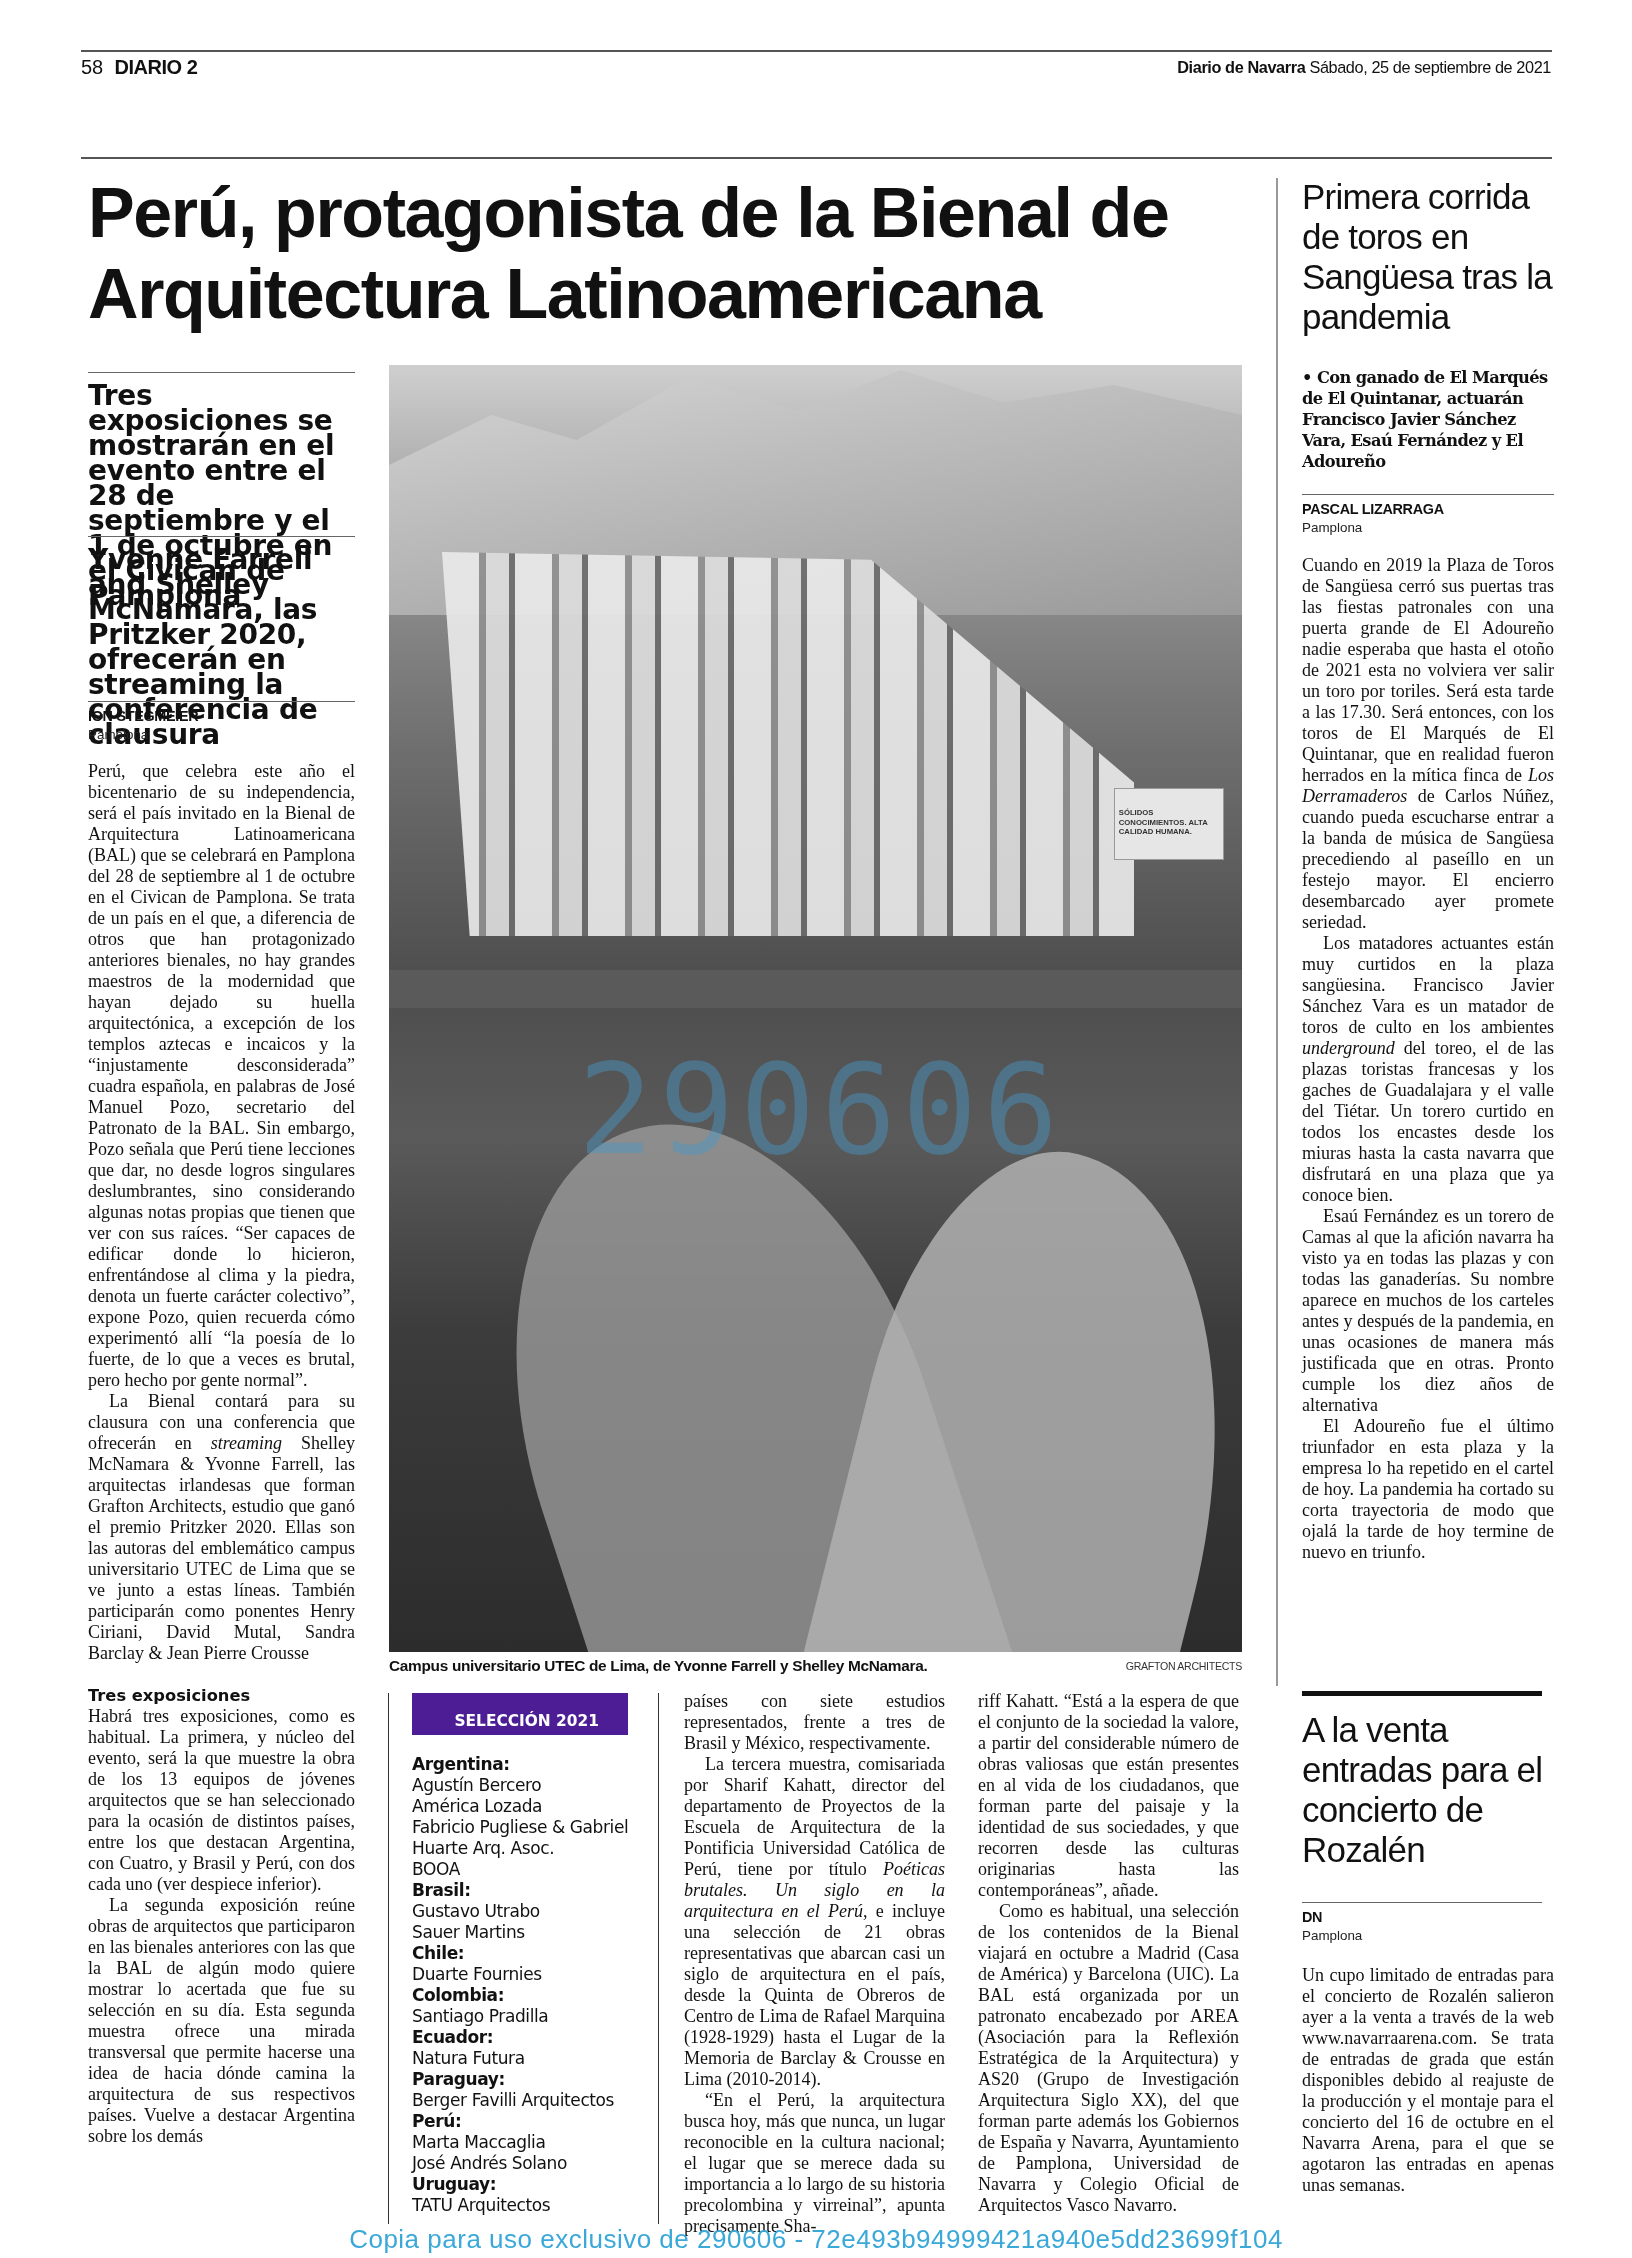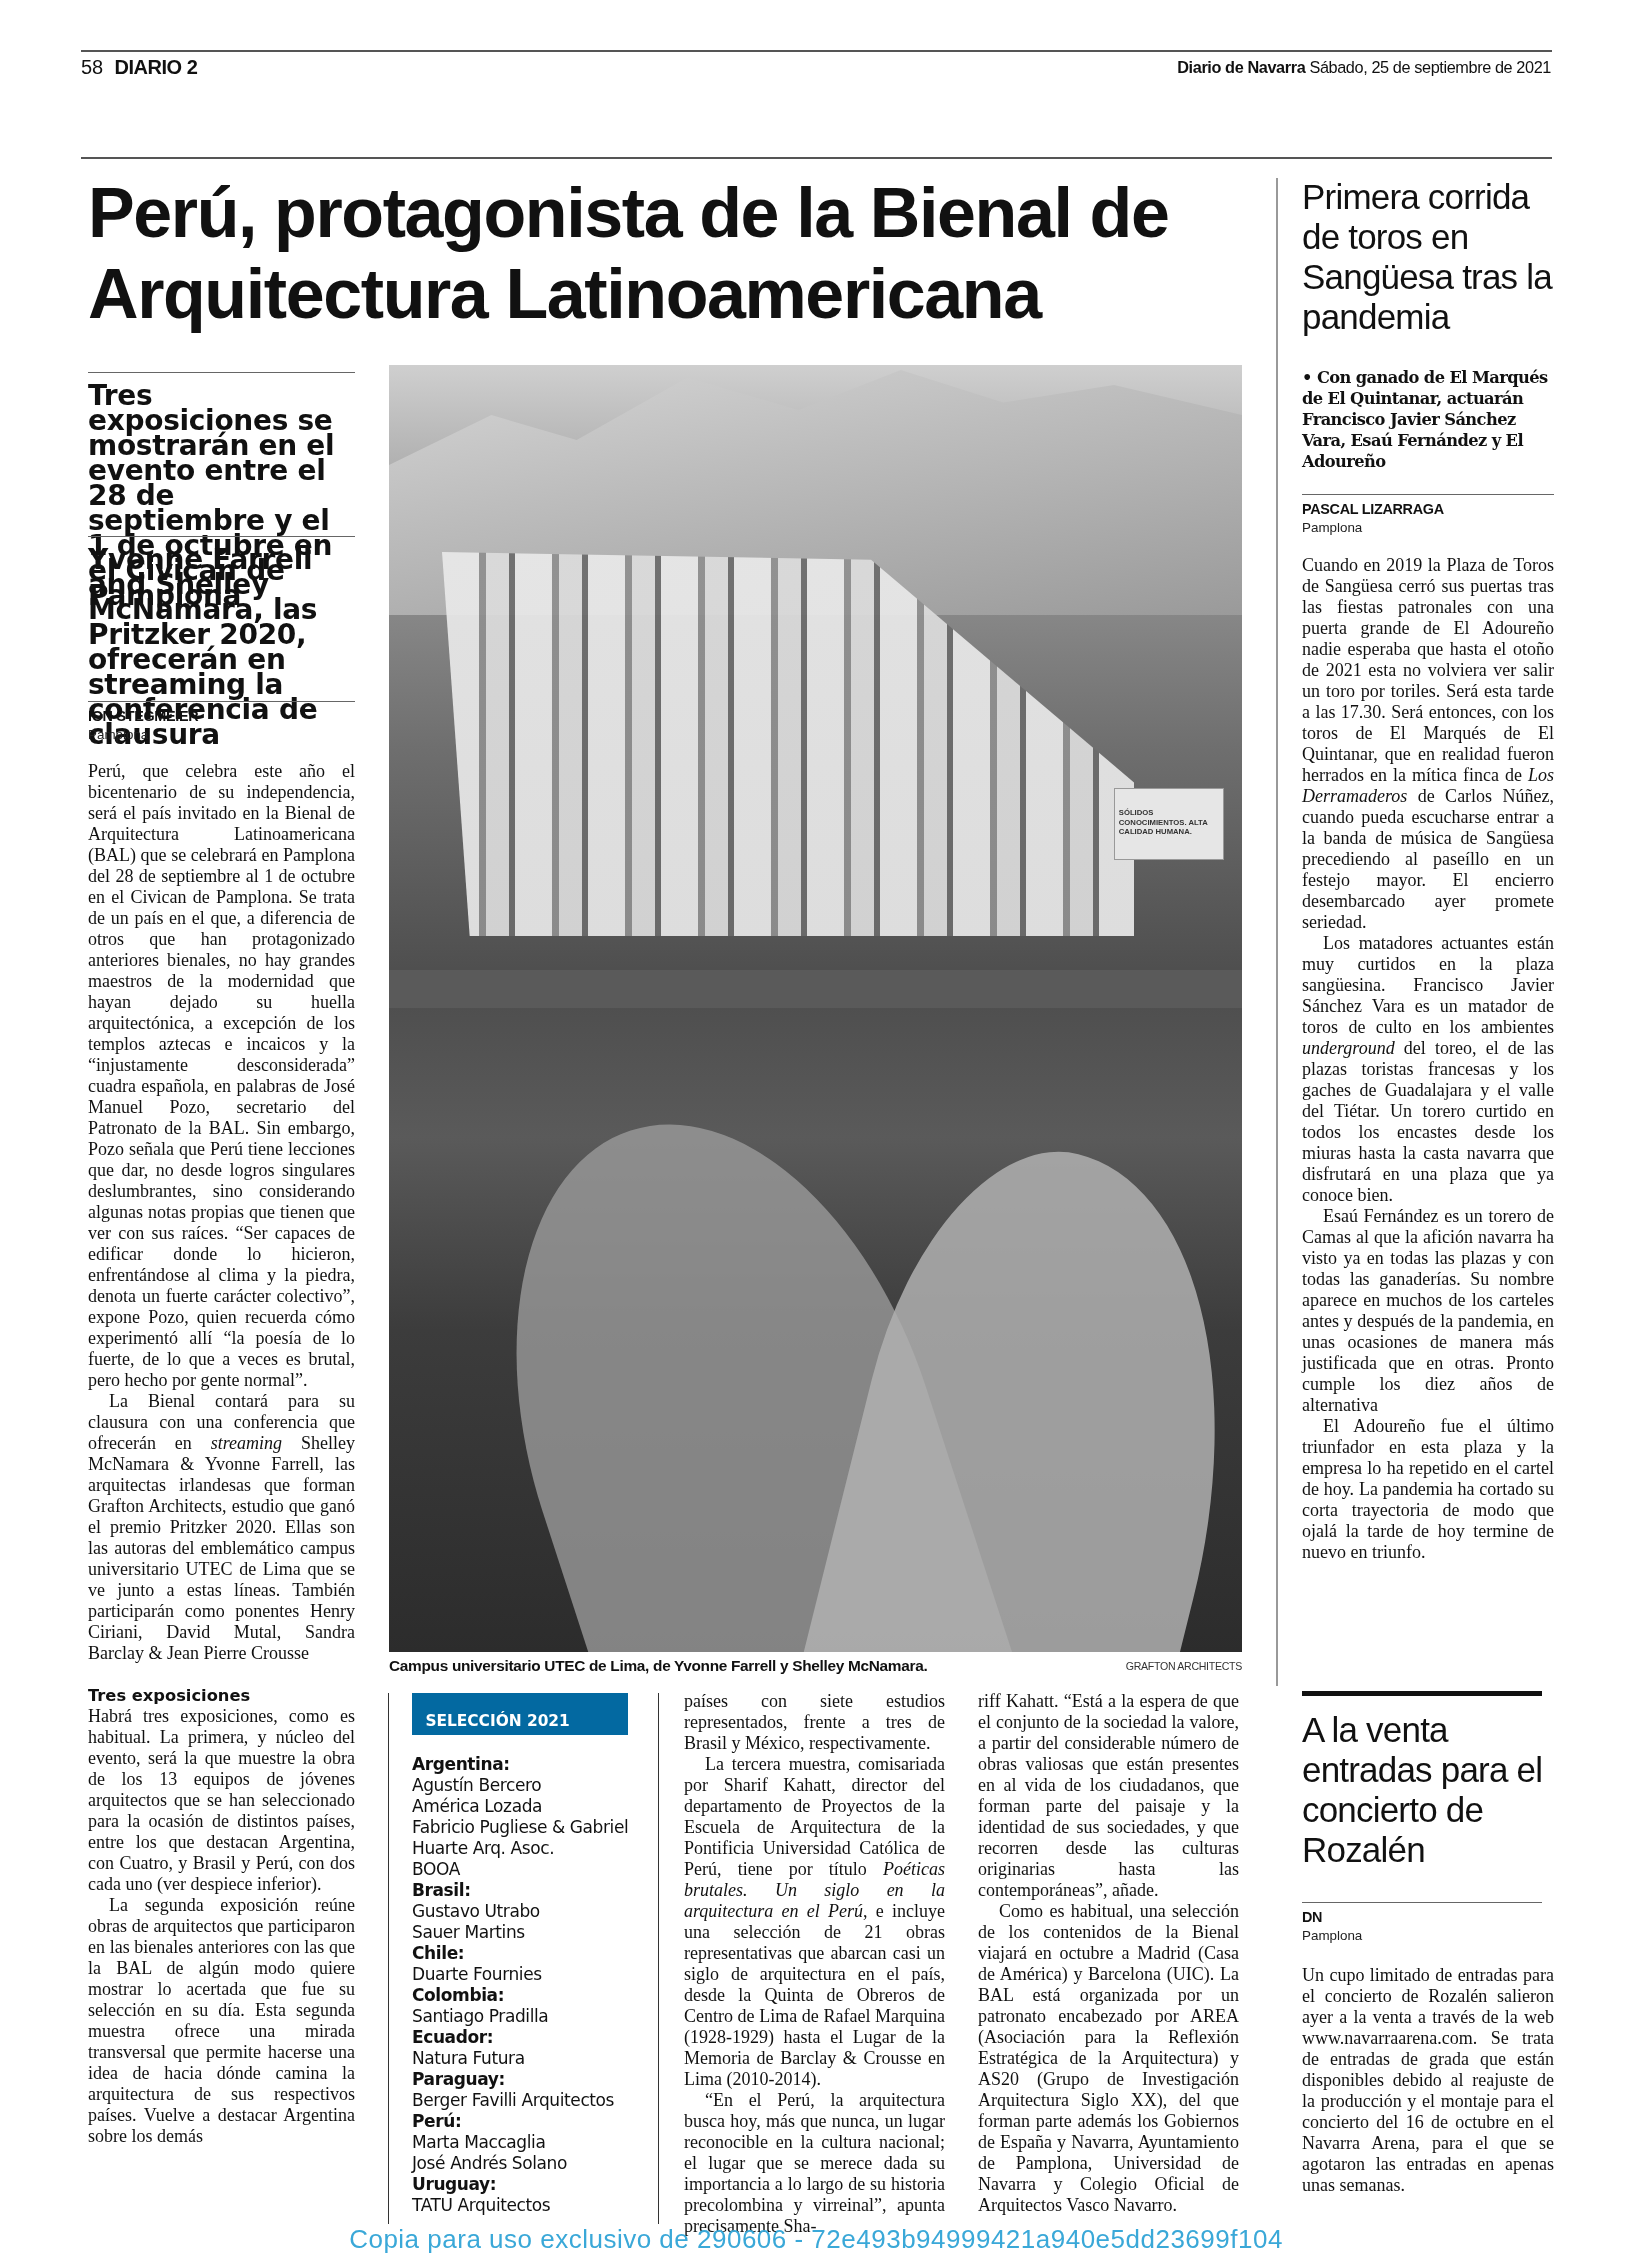--- a/index.html
+++ b/index.html
@@ -40,21 +40,21 @@
   .photo .bridge { position: absolute; left: 0; top: 605px; width: 100%; height: 38px; background: #5a5a5a; }
   .photo .road1 { position: absolute; left: 144px; top: 749px; width: 403px; height: 672px; background: #9a9a9a; border-radius: 50% 50% 0 0; transform: rotate(-18deg); opacity: 0.8; }
   .photo .road2 { position: absolute; left: 461px; top: 788px; width: 365px; height: 672px; background: #b0b0b0; border-radius: 40% 60% 0 0; transform: rotate(14deg); opacity: 0.85; }
   .photo .wm { position: absolute; left: 67px; top: 672px; width: 730px; text-align: center; font-family: "DejaVu Sans Mono", monospace; font-size: 125px; color: rgba(70,150,200,0.45); letter-spacing: 5.8px; }
 
   .caption { left: 389px; top: 1657px; width: 853px; font-family: "Liberation Sans", sans-serif; font-size: 15.4px; font-weight: bold; letter-spacing: -0.3px; }
   .credit { right: 390px; top: 1660px; font-family: "Liberation Sans", sans-serif; font-size: 10.6px; color: #333; letter-spacing: -0.3px; }
 
   
   .sel-box { left: 388px; top: 1693px; width: 271px; height: 531px; border-left: 1.4px solid #333; border-right: 1.4px solid #333; }
-  .sel-head { position: absolute; left: 23px; top: 0; width: 216px; height: 42px; background: #0369a1; color: #fff; font-family: "DejaVu Sans", sans-serif; font-weight: bold; font-size: 15.4px; padding: 19px 0 0 13.4px; line-height: 19px; }
+  .sel-head { position: absolute; left: 23px; top: 0; width: 216px; height: 42px; background: #4c1d95; color: #fff; font-family: "DejaVu Sans", sans-serif; font-weight: bold; font-size: 15.4px; padding: 19px 0 0 13.4px; line-height: 19px; text-align: center; }
   .sel-list { position: absolute; left: 23px; top: 61px; width: 240px; font-family: "DejaVu Sans", sans-serif; font-size: 17px; line-height: 21px; letter-spacing: -0.4px; }
   .sel-list .country { font-weight: bold; }
 
   
   .vrule { position: absolute; width: 1.9px; background: #999; }
   .side-title { left: 1302px; width: 250px; font-family: "Liberation Sans", sans-serif; font-size: 35px; line-height: 40px; letter-spacing: -0.8px; color: #111; }
   .side-deck { left: 1302px; top: 367px; width: 250px; font-family: "DejaVu Serif", serif; font-weight: bold; font-size: 16.3px; line-height: 21px; letter-spacing: -0.6px; }
   .side-rule-thick { position: absolute; left: 1302px; width: 240px; height: 4.8px; background: #111; }
 
   .copy-wm { left: 0; top: 2224px; width: 1632px; text-align: center; font-family: Liberation Sans, sans-serif; font-size: 26px; color: #3aa8d8; letter-spacing: 0.5px; }
@@ -90,20 +90,21 @@
   <p class="ind">La segunda exposición reúne obras de arquitectos que participaron en las bienales anteriores con las que la BAL de algún modo quiere mostrar lo acertada que fue su selección en su día. Esta segunda muestra ofrece una mirada transversal que permite hacerse una idea de hacia dónde camina la arquitectura de sus respectivos países. Vuelve a destacar Argentina sobre los demás</p>
 </div>
 
 <div class="abs photo">
   <div class="mount"></div>
   <div class="building"></div>
   <div class="billboard">SÓLIDOS CONOCIMIENTOS. ALTA CALIDAD HUMANA.</div>
   <div class="bridge"></div>
   <div class="road1"></div>
   <div class="road2"></div>
+  <div class="wm">290606</div>
 </div>
 <div class="abs caption">Campus universitario UTEC de Lima, de Yvonne Farrell y Shelley McNamara.</div>
 <div class="abs credit">GRAFTON ARCHITECTS</div>
 
 <div class="abs sel-box">
   <div class="sel-head">SELECCIÓN 2021</div>
   <div class="sel-list">
     <div class="country">Argentina:</div>
     <div>Agustín Bercero</div>
     <div>América Lozada</div>

